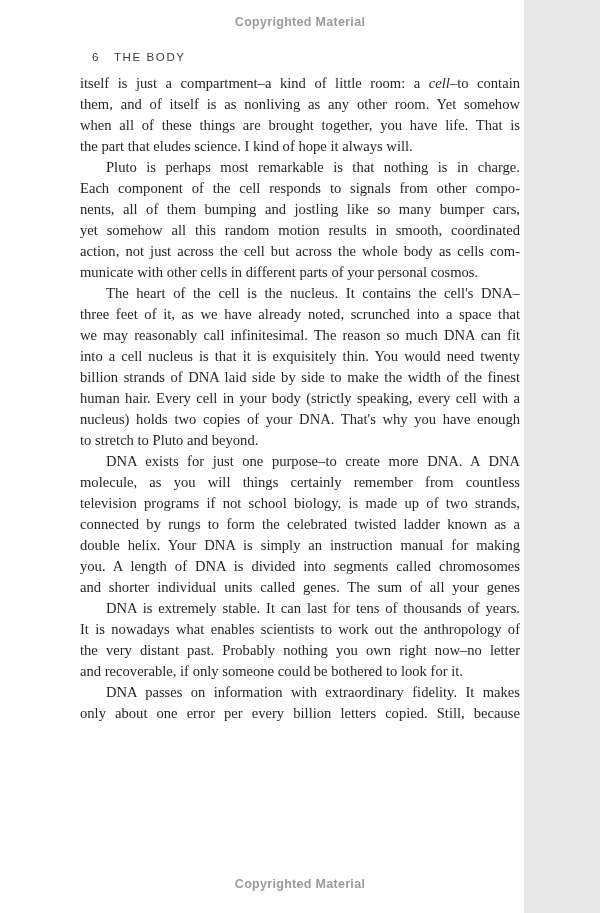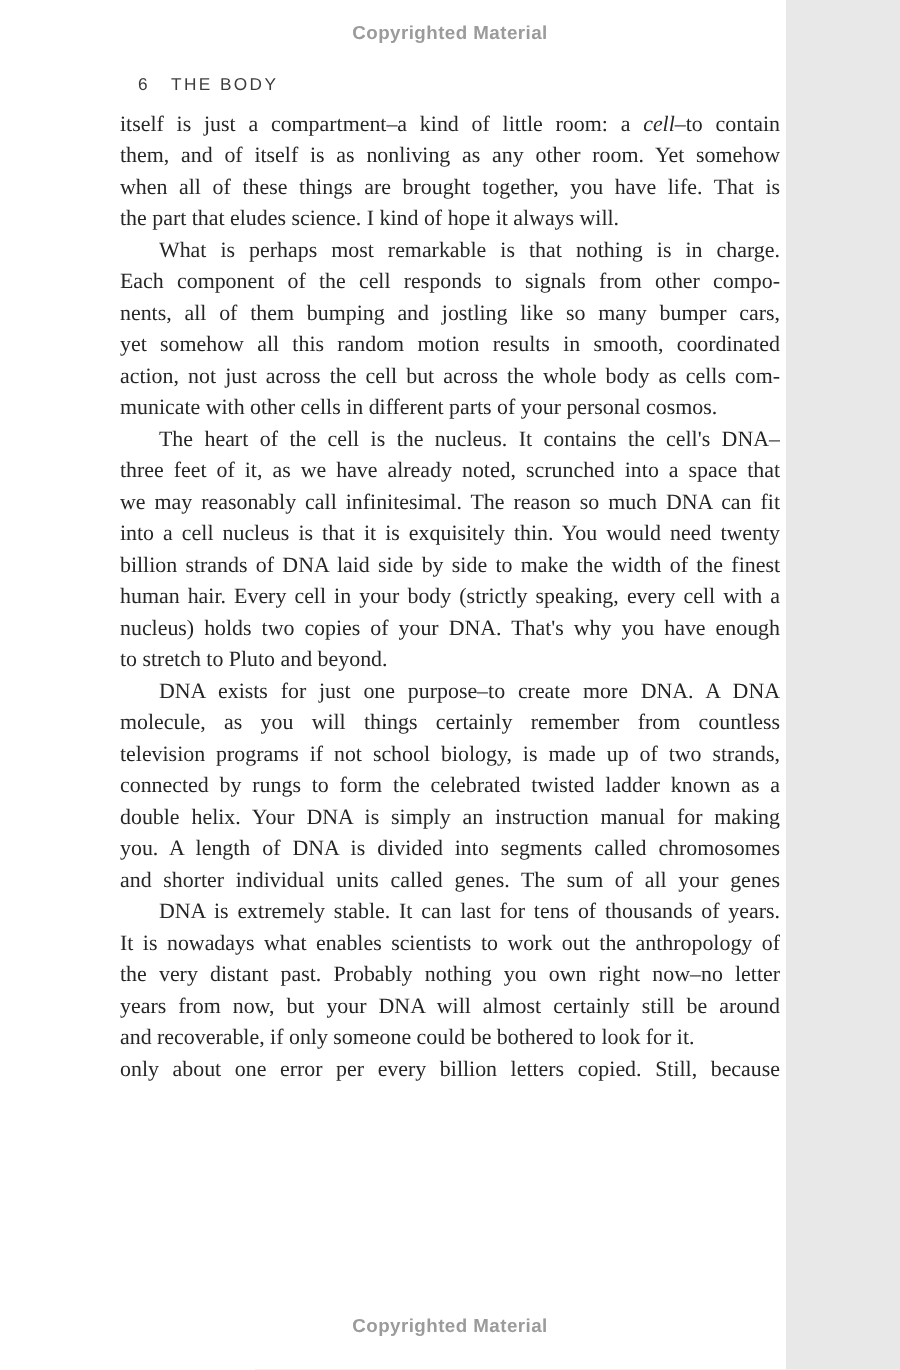--- a/index.html
+++ b/index.html
@@ -67,21 +67,21 @@
   </div>
 
   <div class="page-body">
       <div>
         <div class="line"><span>itself is just a compartment–a kind of little room: a </span><i>cell</i><span>–to contain</span></div>
         <div class="line"><span>them, and of itself is as nonliving as any other room. Yet somehow</span></div>
         <div class="line"><span>when all of these things are brought together, you have life. That is</span></div>
         <div class="line last"><span>the part that eludes science. I kind of hope it always will.</span></div>
       </div>
       <div>
-        <div class="line indent"><span>What is perhaps most remarkable is that nothing is in charge.</span></div>
+        <div class="line indent"><span>Pluto is perhaps most remarkable is that nothing is in charge.</span></div>
         <div class="line"><span>Each component of the cell responds to signals from other compo-</span></div>
         <div class="line"><span>nents, all of them bumping and jostling like so many bumper cars,</span></div>
         <div class="line"><span>yet somehow all this random motion results in smooth, coordinated</span></div>
         <div class="line"><span>action, not just across the cell but across the whole body as cells com-</span></div>
         <div class="line last"><span>municate with other cells in different parts of your personal cosmos.</span></div>
       </div>
       <div>
         <div class="line indent"><span>The heart of the cell is the nucleus. It contains the cell's DNA–</span></div>
         <div class="line"><span>three feet of it, as we have already noted, scrunched into a space that</span></div>
         <div class="line"><span>we may reasonably call infinitesimal. The reason so much DNA can fit</span></div>
@@ -97,23 +97,23 @@
         <div class="line"><span>television programs if not school biology, is made up of two strands,</span></div>
         <div class="line"><span>connected by rungs to form the celebrated twisted ladder known as a</span></div>
         <div class="line"><span>double helix. Your DNA is simply an instruction manual for making</span></div>
         <div class="line"><span>you. A length of DNA is divided into segments called chromosomes</span></div>
         <div class="line"><span>and shorter individual units called genes. The sum of all your genes</span></div>
       </div>
       <div>
         <div class="line indent"><span>DNA is extremely stable. It can last for tens of thousands of years.</span></div>
         <div class="line"><span>It is nowadays what enables scientists to work out the anthropology of</span></div>
         <div class="line"><span>the very distant past. Probably nothing you own right now–no letter</span></div>
-        <div class="line"><span>years from now, but your DNA will almost certainly still be around</span></div>
         <div class="line last"><span>and recoverable, if only someone could be bothered to look for it.</span></div>
       </div>
       <div>
+        <div class="line indent"><span>DNA passes on information with extraordinary fidelity. It makes</span></div>
         <div class="line"><span>only about one error per every billion letters copied. Still, because</span></div>
       </div>
     </div>
 
   <div class="copyright bottom">Copyrighted Material</div>
 
 </div>
 
 </body></html>

